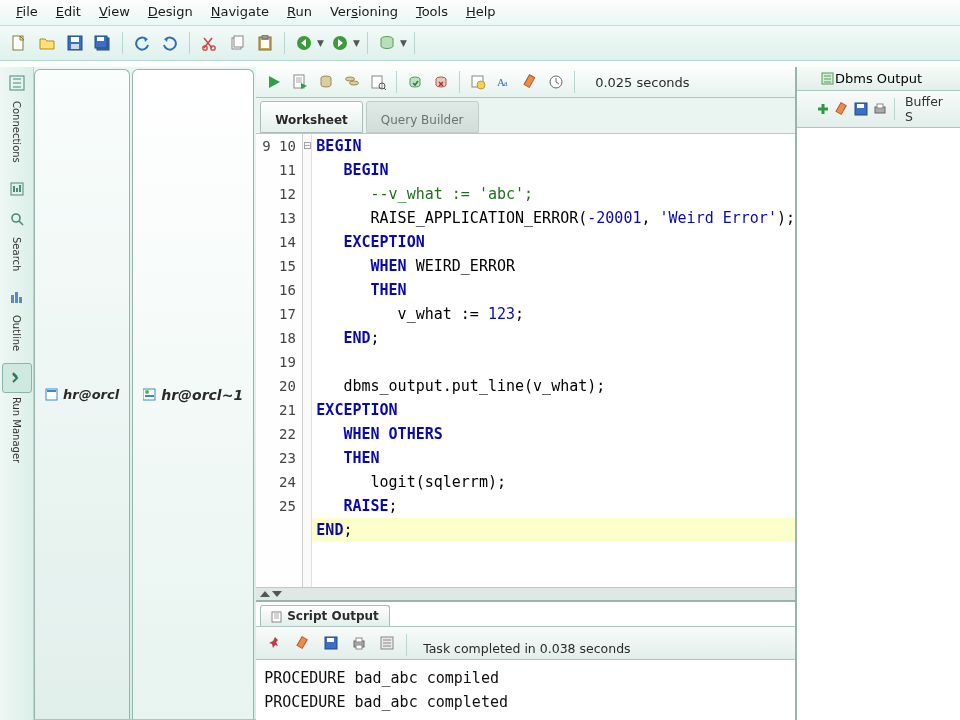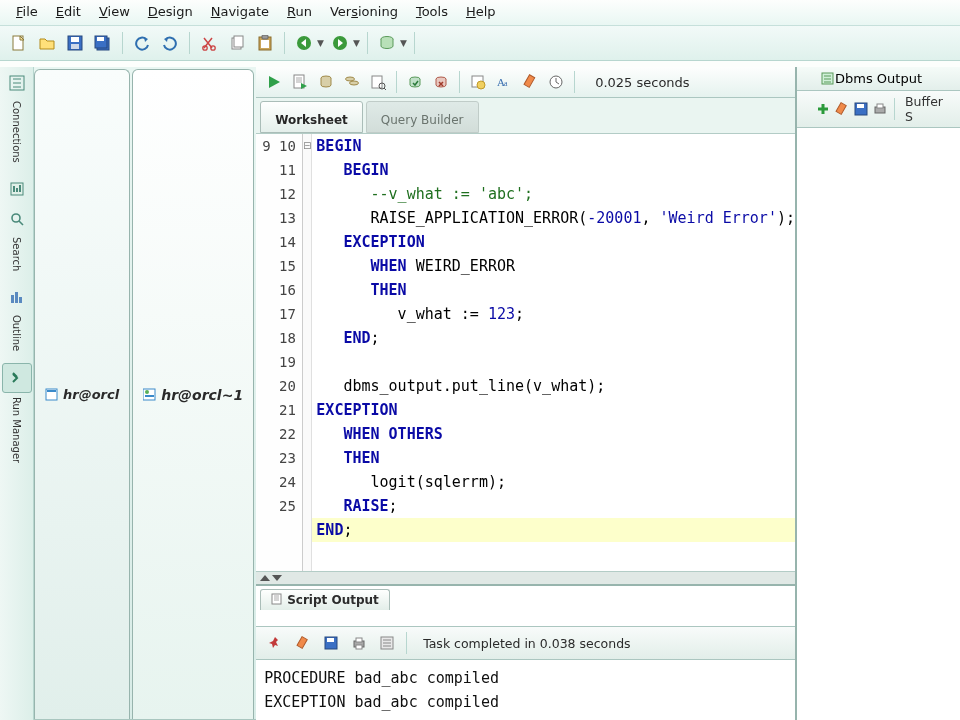--- a/index.html
+++ b/index.html
@@ -33,22 +33,22 @@
 .fold{width:14px;border-right:1px solid #e0e0e0;font-size:10px;line-height:24px;text-align:center;color:#888;background:#fafafa}
 .code{flex:1;font-family:"DejaVu Sans Mono","Courier New",monospace;font-size:15px;line-height:24px;white-space:pre;padding-left:4px;color:#000}
 .code .kw{color:#0a0aa6;font-weight:bold}
 .code .num{color:#0a0aa6}
 .code .str{color:#0a0aa6}
 .code .cmt{color:#1f6f1f}
 .hl-line{background:#fdffcb;display:block;margin-left:-4px;padding-left:4px}
 .scroll-tri{height:12px;background:#e0e8e5;display:flex;align-items:center;padding-left:4px;gap:2px;border-top:1px solid #b3ccc6}
 .scroll-tri div{width:0;height:0;border-left:5px solid transparent;border-right:5px solid transparent}
 .script-out{border-top:2px solid #97b4ad;background:#fff;display:flex;flex-direction:column}
-.so-tab{display:inline-flex;align-items:flex-start;gap:4px;padding:3px 10px;border:1px solid #aabdb8;border-bottom:none;border-radius:3px 3px 0 0;background:linear-gradient(#fefffe,#e3eee9);margin:3px 0 16px 4px;font-size:12px;font-weight:bold;color:#2c2c2c}
-.so-bar{display:flex;align-items:center;gap:2px;padding:3px 6px;background:linear-gradient(#f8fbfa,#e2eee9);border-top:1px solid #abc6c0;border-bottom:1px solid #abc6c0}
+.so-tab{display:inline-flex;align-items:flex-end;gap:4px;padding:3px 10px;border:1px solid #aabdb8;border-bottom:none;border-radius:3px 3px 0 0;background:linear-gradient(#fefffe,#e3eee9);margin:3px 0 0 4px;font-size:12px;font-weight:bold;color:#2c2c2c}
+.so-bar{display:flex;align-items:flex-end;gap:2px;padding:3px 6px;background:linear-gradient(#f8fbfa,#e2eee9);border-top:1px solid #abc6c0;border-bottom:1px solid #abc6c0}
 .so-msg{margin-left:10px;color:#2b2b2b;font-size:12.5px}
 .so-body{flex:1;padding:6px 8px;font-family:"DejaVu Sans Mono","Courier New",monospace;font-size:15px;color:#0f0f0f;line-height:24px;white-space:pre}
 .dbms-panel{width:163px;border-left:1px solid #97b4ad;display:flex;flex-direction:column;background:#fff}
 .dbms-title{display:flex;align-items:center;padding:4px 24px;background:linear-gradient(#f5fbf8,#e3efeb);border-bottom:1px solid #abc6c0;font-weight:normal;font-size:13px}
 .dbms-bar{display:flex;align-items:center;gap:2px;padding:3px 17px;background:linear-gradient(#f8fbfa,#e2eee9);border-bottom:1px solid #abc6c0}
 .buff{margin-left:4px;font-size:12.5px;color:#333}
 </style>
 </head>
 <body>
 
@@ -391,21 +391,21 @@
             <div class="tbtn">
                 <svg width="14" height="14">
                   <rect x="1" y="1" width="12" height="12" fill="#e8e8e8" stroke="#888"></rect>
                   <path d="M3 4h8M3 7h8M3 10h8" stroke="#888"></path>
                 </svg>
               </div>
             <div class="sep"></div>
             <span class="so-msg">Task completed in 0.038 seconds</span>
           </div>
           <div class="so-body" id="so-body">PROCEDURE bad_abc compiled
-EXCEPTION bad_abc compiled</div>
+PROCEDURE bad_abc completed</div>
         </div>
       </div>
 
       <div class="dbms-panel">
         <div class="dbms-title">
           <svg width="14" height="14">
               <rect x="1" y="1" width="11" height="11" fill="#d0f0d8" stroke="#5a9a5a"></rect>
               <path d="M3 4h7M3 7h7M3 10h7" stroke="#5a9a5a"></path>
             </svg>
           <span>Dbms Output</span>

